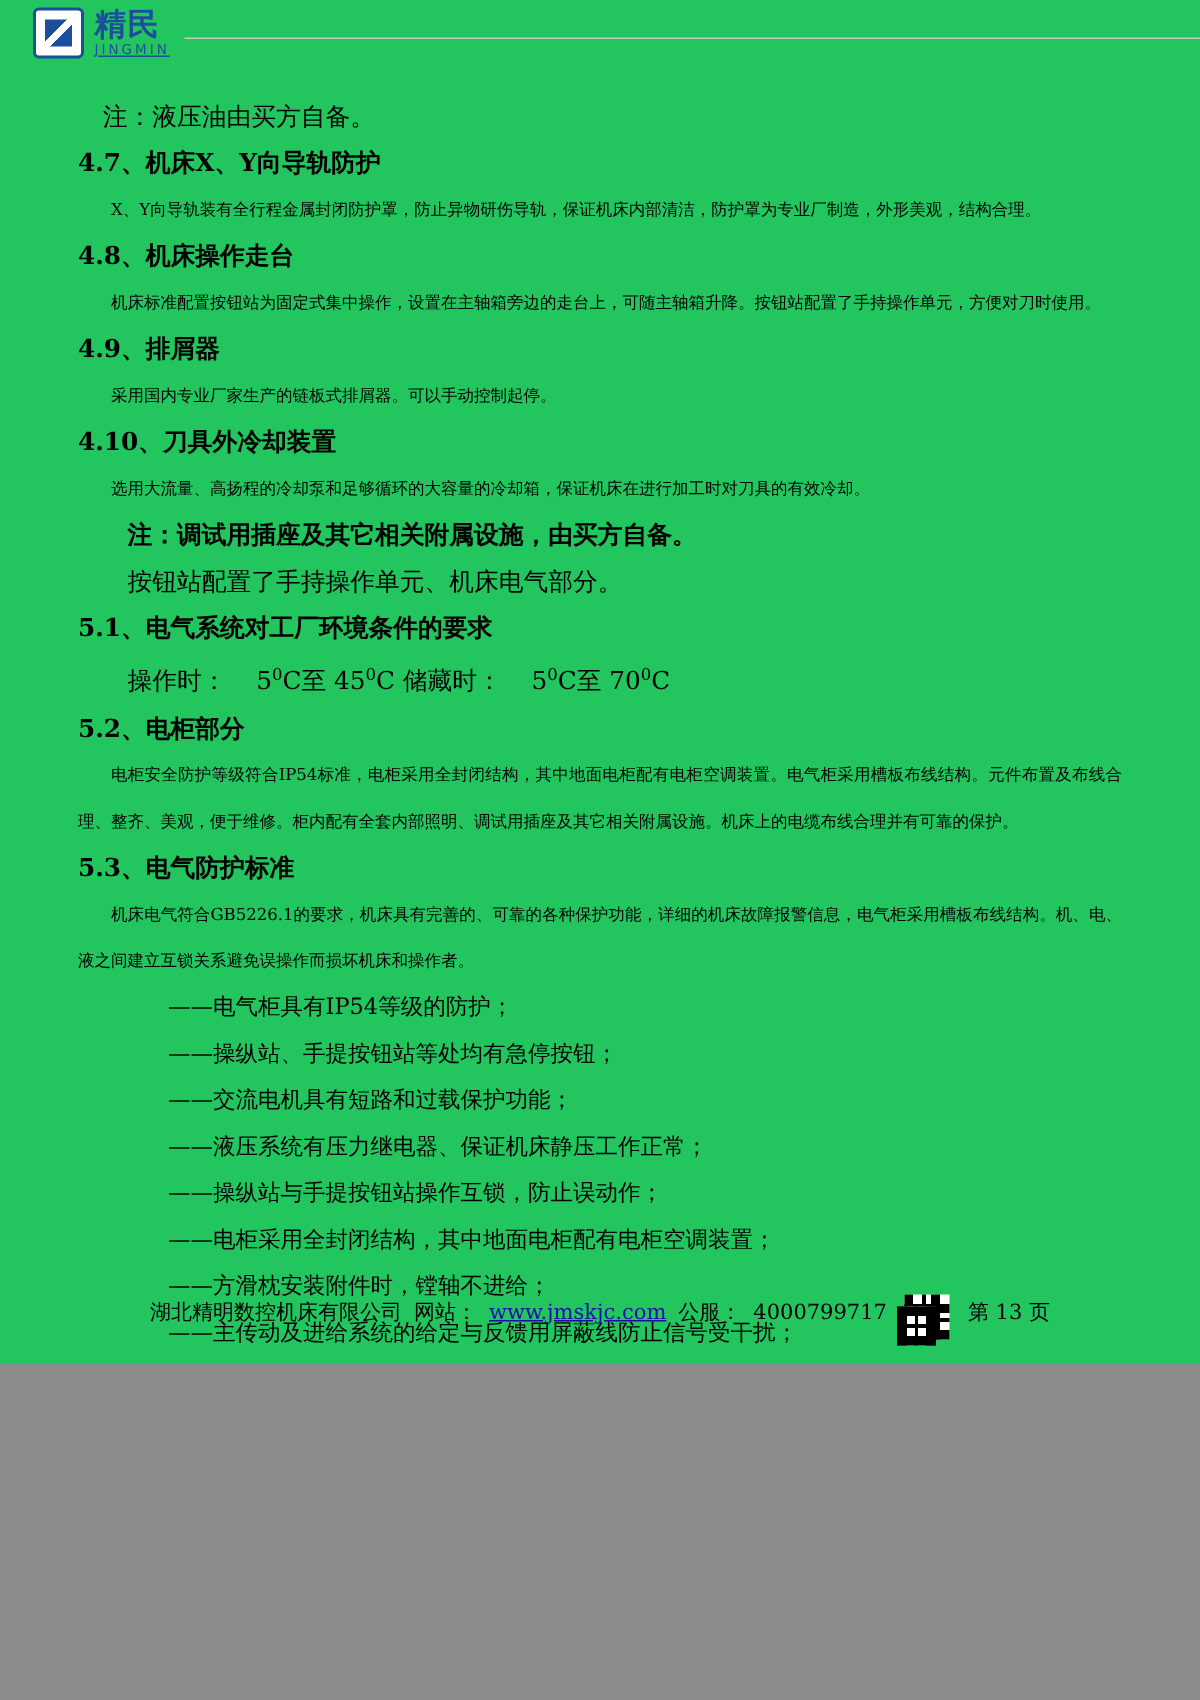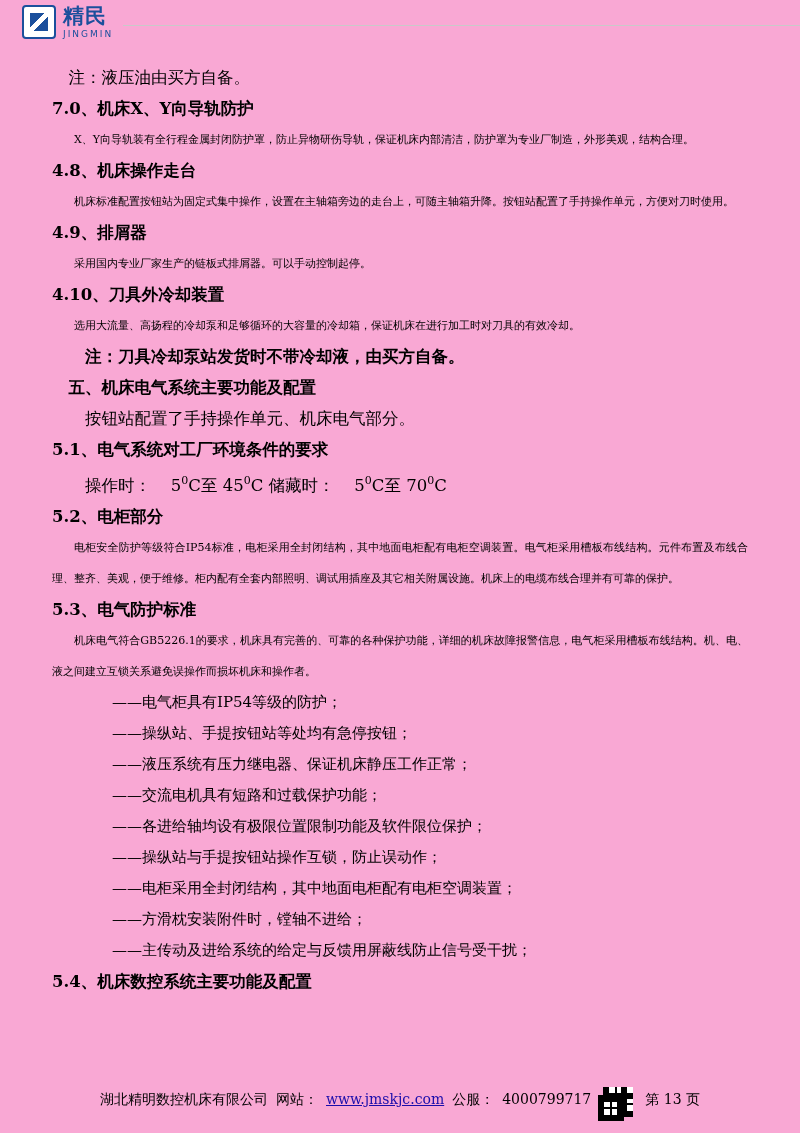--- a/index.html
+++ b/index.html
@@ -2,22 +2,22 @@
 <html><head>
 <meta charset="utf-8">
 <style>
   html, body {
     margin: 0;
     padding: 0;
     background: #8c8c8c;
   }
   .page {
     width: 800px;
-    height: 1133px;
-    background: #f9a8d4;
+    height: 909px;
+    background: #22c55e;
     position: relative;
     box-sizing: border-box;
     font-family: "DejaVu Serif", "Liberation Serif", serif;
     color: #000000;
     overflow: hidden;
   }
   .content {
     padding: 18px 52px 0 52px;
   }
   
@@ -59,20 +59,21 @@
     font-weight: bold;
     color: #1b4f9c;
     letter-spacing: 1px;
   }
   .logo-en {
     font-family: "DejaVu Sans", "Liberation Sans", sans-serif;
     font-size: 9px;
     color: #1b4f9c;
     letter-spacing: 2px;
     margin-top: 3px;
+    text-decoration: underline;
   }
   .logo-rule {
     flex: 1;
     height: 0;
     border-bottom: 1px solid #c9c9c9;
     margin-left: 10px;
     margin-top: 6px;
   }
 
   
@@ -167,53 +168,51 @@
       <span class="logo-cn">精民</span>
       <span class="logo-en">JINGMIN</span>
     </div>
     <div class="logo-rule"></div>
   </div>
 
   <div class="content">
 
     <div class="line indent-note">注：液压油由买方自备。</div>
 
-    <div class="heading">7.0、机床X、Y向导轨防护</div>
+    <div class="heading">4.7、机床X、Y向导轨防护</div>
     <div class="para">X、Y向导轨装有全行程金属封闭防护罩，防止异物研伤导轨，保证机床内部清洁，防护罩为专业厂制造，外形美观，结构合理。</div>
 
     <div class="heading">4.8、机床操作走台</div>
     <div class="para">机床标准配置按钮站为固定式集中操作，设置在主轴箱旁边的走台上，可随主轴箱升降。按钮站配置了手持操作单元，方便对刀时使用。</div>
 
     <div class="heading">4.9、排屑器</div>
     <div class="para">采用国内专业厂家生产的链板式排屑器。可以手动控制起停。</div>
 
     <div class="heading">4.10、刀具外冷却装置</div>
     <div class="para">选用大流量、高扬程的冷却泵和足够循环的大容量的冷却箱，保证机床在进行加工时对刀具的有效冷却。</div>
 
-    <div class="line indent1 bold">注：刀具冷却泵站发货时不带冷却液，由买方自备。</div>
-
-    <div class="heading indent-note">五、机床电气系统主要功能及配置</div>
+    <div class="line indent1 bold">注：调试用插座及其它相关附属设施，由买方自备。</div>
+
     <div class="line indent1">按钮站配置了手持操作单元、机床电气部分。</div>
 
     <div class="heading">5.1、电气系统对工厂环境条件的要求</div>
     <div class="line indent1">
       <span>操作时：</span><span class="sp1"></span><span>5</span><sup class="deg">0</sup><span>C至 45</span><sup class="deg">0</sup><span>C  储藏时：</span><span class="sp1"></span><span>5</span><sup class="deg">0</sup><span>C至 70</span><sup class="deg">0</sup><span>C</span>
     </div>
 
     <div class="heading">5.2、电柜部分</div>
     <div class="para">电柜安全防护等级符合IP54标准，电柜采用全封闭结构，其中地面电柜配有电柜空调装置。电气柜采用槽板布线结构。元件布置及布线合理、整齐、美观，便于维修。柜内配有全套内部照明、调试用插座及其它相关附属设施。机床上的电缆布线合理并有可靠的保护。</div>
 
     <div class="heading">5.3、电气防护标准</div>
     <div class="para">机床电气符合GB5226.1的要求，机床具有完善的、可靠的各种保护功能，详细的机床故障报警信息，电气柜采用槽板布线结构。机、电、液之间建立互锁关系避免误操作而损坏机床和操作者。</div>
 
     <div class="dash">——电气柜具有IP54等级的防护；</div>
     <div class="dash">——操纵站、手提按钮站等处均有急停按钮；</div>
+    <div class="dash">——交流电机具有短路和过载保护功能；</div>
     <div class="dash">——液压系统有压力继电器、保证机床静压工作正常；</div>
-    <div class="dash">——交流电机具有短路和过载保护功能；</div>
-    <div class="dash">——各进给轴均设有极限位置限制功能及软件限位保护；</div>
     <div class="dash">——操纵站与手提按钮站操作互锁，防止误动作；</div>
     <div class="dash">——电柜采用全封闭结构，其中地面电柜配有电柜空调装置；</div>
     <div class="dash">——方滑枕安装附件时，镗轴不进给；</div>
     <div class="dash">——主传动及进给系统的给定与反馈用屏蔽线防止信号受干扰；</div>
 
     <div class="heading">5.4、机床数控系统主要功能及配置</div>
 
   </div>
 
   <div class="footer">

